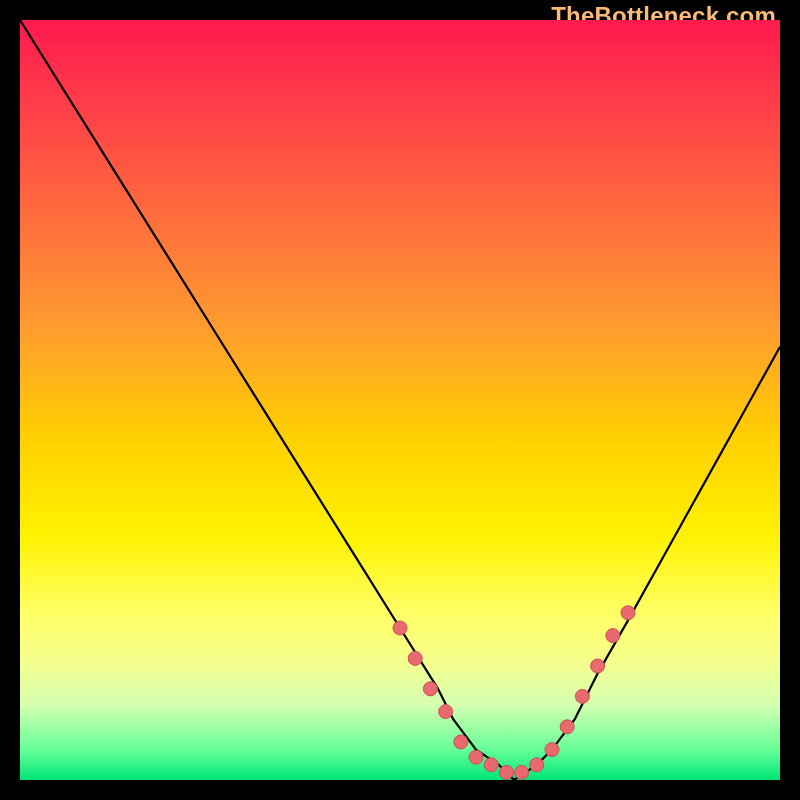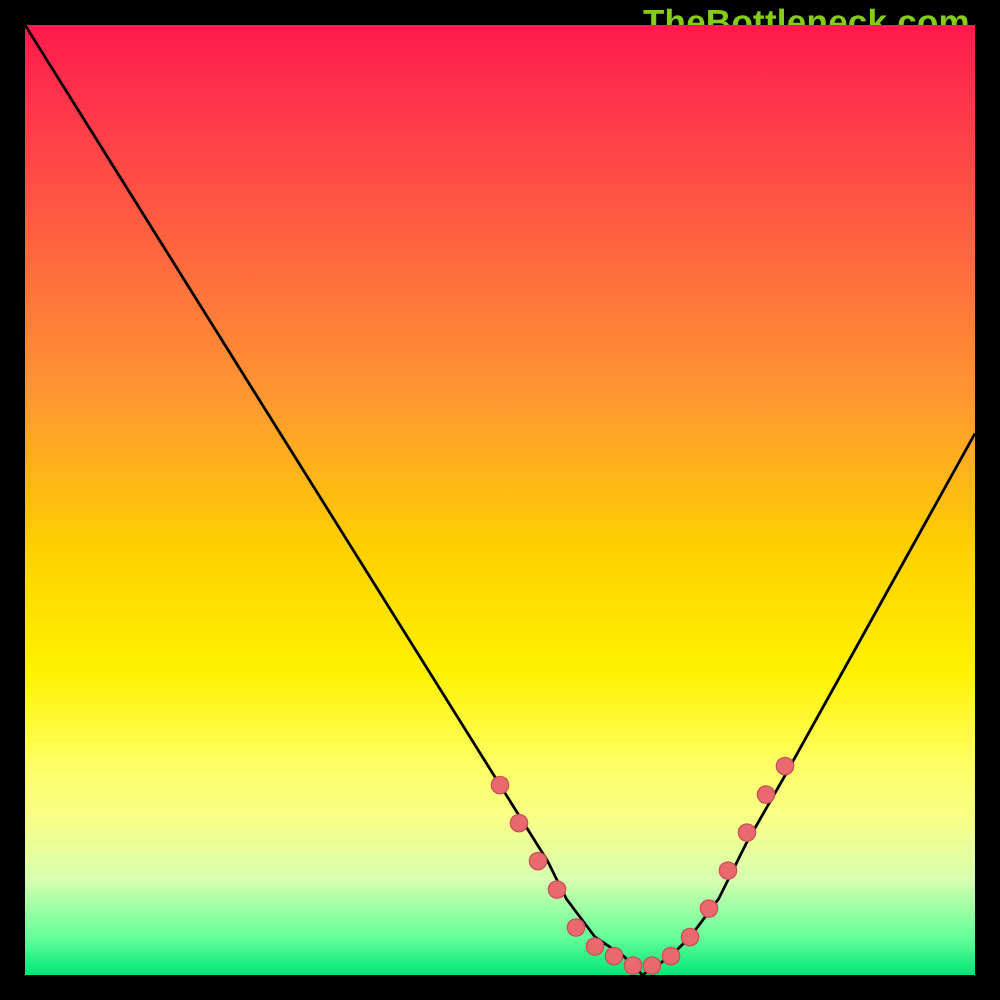--- a/index.html
+++ b/index.html
@@ -35,23 +35,23 @@
       #f7ff8a 84%,
       #d6ffb0 90%,
       #66ff99 96%,
       #00e676 100%
     );
   }
   .watermark {
     position: absolute;
     top: 2px;
     right: 24px;
-    font-size: 28px;
+    font-size: 24px;
     font-weight: 600;
-    color: #84cc16;
+    color: #fdba74;
     letter-spacing: 0.2px;
   }
   svg.curve {
     position: absolute;
     left: 0;
     top: 0;
     width: 760px;
     height: 760px;
   }
 </style>

